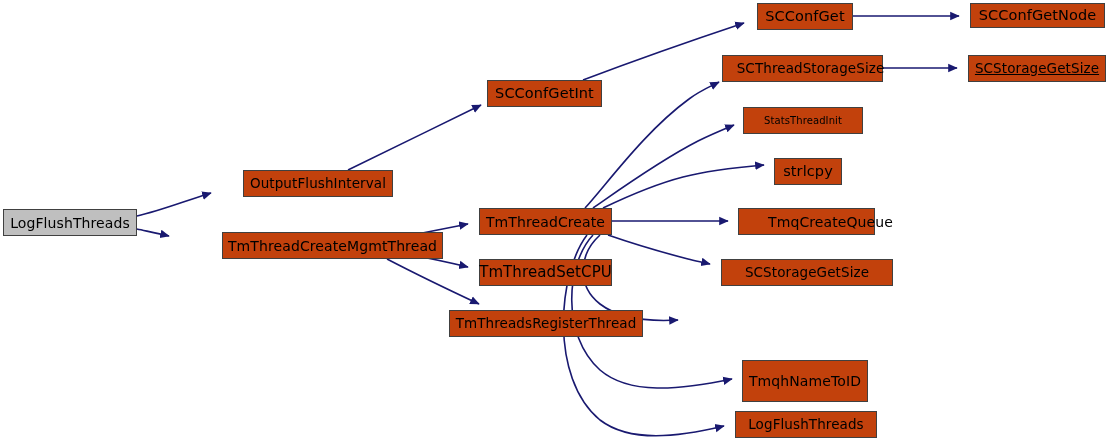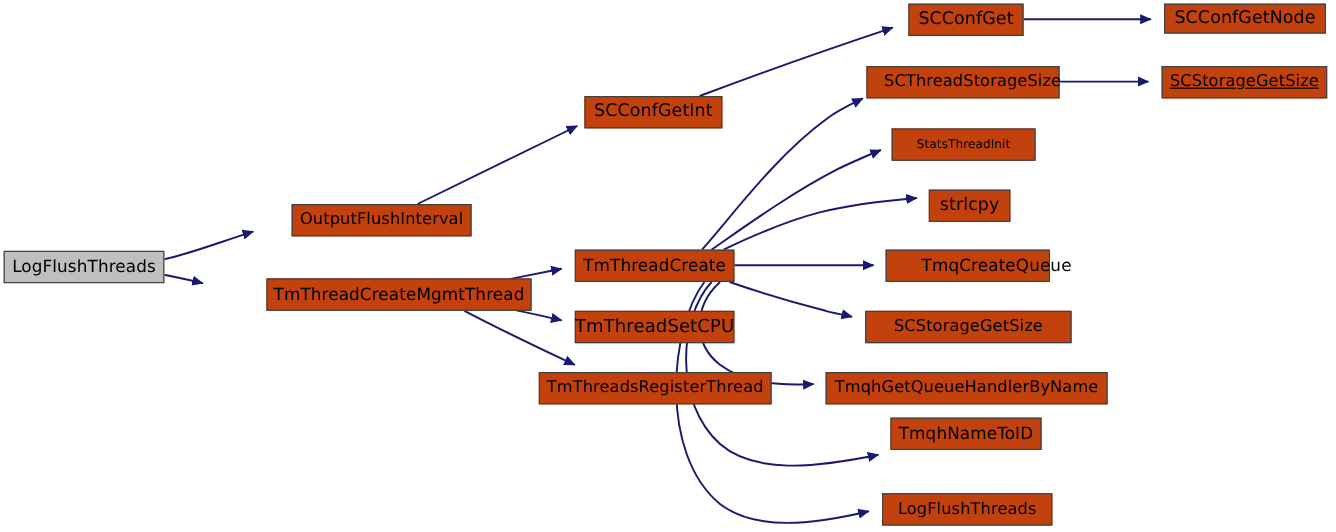--- a/index.html
+++ b/index.html
@@ -107,24 +107,21 @@
     </div>
     <div class="node" style="left: 774px; top: 158px; width: 68px; height: 27px;">
       <span class="node-label">strlcpy</span>
     </div>
     <div class="node" style="left: 738px; top: 208px; width: 137px; height: 27px; padding-left: 48px;">
       <span class="node-label" style="font-size: 14px;">TmqCreateQueue</span>
     </div>
     <div class="node" style="left: 721px; top: 259px; width: 172px; height: 27px;">
       <span class="node-label" style="font-size: 13.5px;">SCStorageGetSize</span>
     </div>
-    <div class="node" style="left: 688px; top: 310px; width: 235px; height: 27px;">
-      <span class="node-label" style="font-size: 13.5px;">TmqhGetQueueHandlerByName</span>
-    </div>
-    <div class="node" style="left: 742px; top: 348px; width: 126px; height: 27px;">
+    <div class="node" style="left: 742px; top: 360px; width: 126px; height: 42px;">
       <span class="node-label" style="font-size: 14px;">TmqhNameToID</span>
     </div>
     <div class="node" style="left: 735px; top: 411px; width: 142px; height: 27px;">
       <span class="node-label" style="font-size: 13.5px;">LogFlushThreads</span>
     </div>
     <div class="node" style="left: 970px; top: 3px; width: 135px; height: 25px;">
       <span class="node-label">SCConfGetNode</span>
     </div>
     <div class="node" style="left: 968px; top: 55px; width: 138px; height: 27px; text-decoration: underline;">
       <span class="node-label" style="font-size: 13.5px;">SCStorageGetSize</span>

